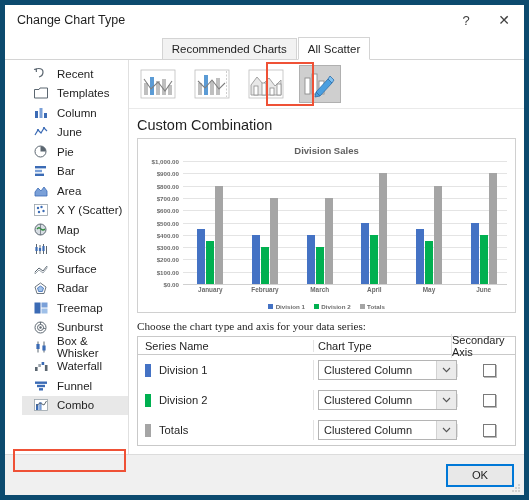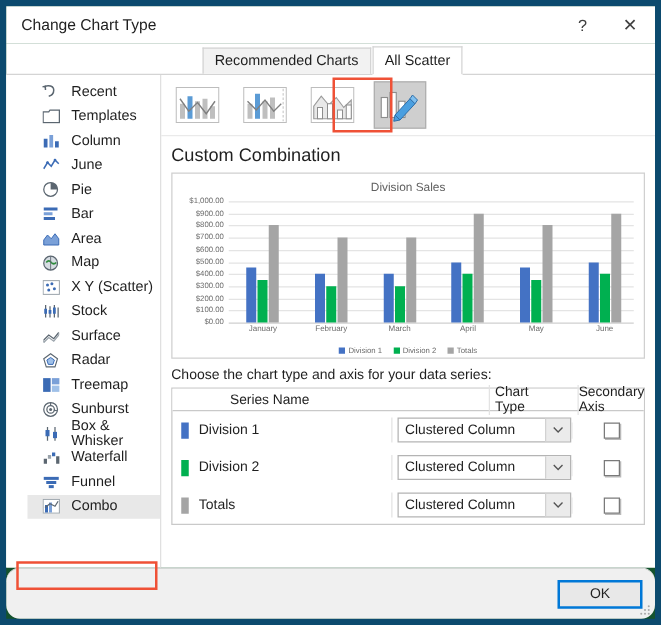--- a/index.html
+++ b/index.html
@@ -42,62 +42,62 @@
   
   .right{flex:1;display:flex;flex-direction:column;min-width:0;background:#ffffff;}
   .thumbstrip{height:48px;flex:0 0 48px;display:flex;align-items:center;
     padding-left:8px;position:relative;border-bottom:1px solid #eaeaea;}
   .thumb{width:42px;height:38px;margin-right:12px;border:1px solid transparent;
     display:flex;align-items:center;justify-content:center;box-sizing:border-box;}
   .thumb.selected{background:#cfcfcf;border:1px solid #b0b0b0;}
   .thumb-ring{position:absolute;border:2px solid #ef5136;box-sizing:border-box;pointer-events:none;}
   .combo-name{padding:8px 0 5px 8px;font-size:14.5px;color:#1f1f1f;}
   
-  .chart-frame{margin:0 8px 0 8px;border:1px solid #d0d0d0;height:149px;
-    box-sizing:border-box;background:#ffffff;position:relative;}
+  .chart-frame{margin:0 8px 0 8px;border:1px solid #d0d0d0;height:175px;
+    box-sizing:border-box;background:#ffffff;position:relative;font-weight:bold;}
   .chart-title{text-align:center;font-size:9.5px;color:#606060;padding-top:6px;}
   .plot{position:absolute;left:0;right:4px;top:22px;bottom:28px;}
   .ylabels{position:absolute;left:0;top:0;width:44px;height:100%;}
   .ylab{position:absolute;right:3px;font-size:6.2px;color:#6b6b6b;
     transform:translateY(-50%);white-space:nowrap;}
   .grid-area{position:absolute;left:45px;right:4px;top:0;bottom:0;}
   .gline{position:absolute;left:0;right:0;height:1px;background:#e4e4e4;}
   .gline.base{background:#d0d0d0;}
   .bars{position:absolute;left:0;right:0;top:0;bottom:0;display:flex;}
   .grp{flex:1;display:flex;align-items:flex-end;justify-content:center;gap:1px;position:relative;}
   .bar{width:8px;}
   .xlabels{position:absolute;left:45px;right:4px;bottom:14px;height:12px;display:flex;}
   .xlab{flex:1;text-align:center;font-size:6.4px;color:#6b6b6b;}
   .legend{position:absolute;left:0;right:0;bottom:2px;display:flex;
     justify-content:center;align-items:center;gap:9px;font-size:6.2px;color:#6b6b6b;}
   .lg{display:flex;align-items:center;gap:2.5px;}
   .lg .sw{width:5px;height:5px;display:inline-block;}
   
-  .prompt{padding:7px 0 4px 8px;font-size:11.2px;color:#1f1f1f;}
+  .prompt{padding:7px 0 4px 8px;font-size:11.2px;color:#1f1f1f;font-family:Liberation Serif, serif;}
   .tbl{margin:0 8px;border:1px solid #c9c9c9;box-sizing:border-box;background:#ffffff;}
   .trow{display:flex;align-items:center;height:30px;box-sizing:border-box;}
   .thead{height:18px;border-bottom:1px solid #c9c9c9;background:#ffffff;}
   .c-name{width:175px;flex:0 0 175px;padding-left:7px;box-sizing:border-box;
     display:flex;align-items:center;font-size:11.2px;color:#1f1f1f;}
   .c-type{flex:1;padding-left:4px;box-sizing:border-box;display:flex;align-items:center;
     font-size:11.2px;color:#1f1f1f;border-left:1px solid #e3e3e3;}
   .c-axis{width:63px;flex:0 0 63px;display:flex;align-items:center;justify-content:center;
     font-size:10.6px;color:#1f1f1f;border-left:1px solid #e3e3e3;}
-  .thead .c-name,.thead .c-type,.thead .c-axis{font-size:11px;margin-left:39px;}
+  .thead .c-name,.thead .c-type,.thead .c-axis{font-size:11px;}
   .swatch{width:6px;height:13px;margin-right:8px;flex:0 0 6px;}
   .select{display:flex;align-items:stretch;width:139px;height:20px;
     border:1px solid #b4b4b4;box-sizing:border-box;background:#ffffff;}
   .select .val{flex:1;display:flex;align-items:center;padding-left:5px;font-size:11px;}
   .select .arrow{width:19px;flex:0 0 19px;background:#ebebeb;border-left:1px solid #d2d2d2;
     display:flex;align-items:center;justify-content:center;}
   .chk{width:13px;height:13px;border:1px solid #7a7a7a;background:#fff;box-sizing:border-box;
     box-shadow:1px 1px 0 #b9b9b9;}
   
   .footer{height:40px;flex:0 0 40px;background:#f0f0f0;border-top:1px solid #dcdcdc;
-    display:flex;align-items:center;justify-content:flex-end;padding-right:10px;gap:7px;border-radius:11px;}
+    display:flex;align-items:center;justify-content:flex-end;padding-right:10px;gap:7px;}
   .btn{width:68px;height:23px;border:1px solid #adadad;background:#e8e8e8;
     font-size:11.2px;color:#1f1f1f;display:flex;align-items:center;justify-content:center;
     box-sizing:border-box;}
   .btn.primary{border:2px solid #0078d7;background:#e8e8e8;}
   .grip{position:absolute;right:3px;bottom:2px;width:10px;height:10px;}
 </style>
 </head>
 <body>
 
 <div class="dialog">
@@ -183,40 +183,40 @@
         <span class="ico">
             <svg width="14" height="12" viewBox="0 0 14 12">
               <path d="M1 11 L1 7 L4 3 L7 6 L10 2 L13 6 L13 11 Z" fill="#7aa0d8" stroke="#3b6bb5" stroke-width="0.8"></path>
             </svg>
           </span>
         <span>Area</span>
       </div>
 
       <div class="side-item">
         <span class="ico">
-            <svg width="13" height="13" viewBox="0 0 13 13">
-              <circle cx="6.5" cy="6.5" r="5.5" fill="#d7dde3" stroke="#5b6670" stroke-width="1"></circle>
-              <path d="M3 6 Q5 3.5 7 6 Q9 8 11 6" stroke="#2e8b3c" fill="none" stroke-width="1.4"></path>
-              <path d="M6.5 1 L6.5 12" stroke="#5b6670" stroke-width="0.7"></path>
-            </svg>
-          </span>
-        <span>Map</span>
-      </div>
-
-      <div class="side-item">
-        <span class="ico">
             <svg width="14" height="12" viewBox="0 0 14 12">
               <rect x="0.5" y="0.5" width="13" height="11" fill="#fff" stroke="#9aa3ab" stroke-width="0.8"></rect>
               <circle cx="4" cy="4" r="1.2" fill="#3b6bb5"></circle>
               <circle cx="7.5" cy="3" r="1.2" fill="#3b6bb5"></circle>
               <circle cx="5" cy="8" r="1.2" fill="#3b6bb5"></circle>
               <circle cx="9.5" cy="7" r="1.2" fill="#3b6bb5"></circle>
             </svg>
           </span>
         <span>X Y (Scatter)</span>
+      </div>
+
+      <div class="side-item">
+        <span class="ico">
+            <svg width="13" height="13" viewBox="0 0 13 13">
+              <circle cx="6.5" cy="6.5" r="5.5" fill="#d7dde3" stroke="#5b6670" stroke-width="1"></circle>
+              <path d="M3 6 Q5 3.5 7 6 Q9 8 11 6" stroke="#2e8b3c" fill="none" stroke-width="1.4"></path>
+              <path d="M6.5 1 L6.5 12" stroke="#5b6670" stroke-width="0.7"></path>
+            </svg>
+          </span>
+        <span>Map</span>
       </div>
 
       <div class="side-item">
         <span class="ico">
             <svg width="14" height="12" viewBox="0 0 14 12">
               <line x1="2.5" y1="1" x2="2.5" y2="11" stroke="#5b6670" stroke-width="1"></line>
               <rect x="1.4" y="4" width="2.2" height="4" fill="#3b6bb5"></rect>
               <line x1="6" y1="2" x2="6" y2="11" stroke="#5b6670" stroke-width="1"></line>
               <rect x="4.9" y="5" width="2.2" height="3" fill="#3b6bb5"></rect>
               <line x1="9.5" y1="1" x2="9.5" y2="11" stroke="#5b6670" stroke-width="1"></line>

